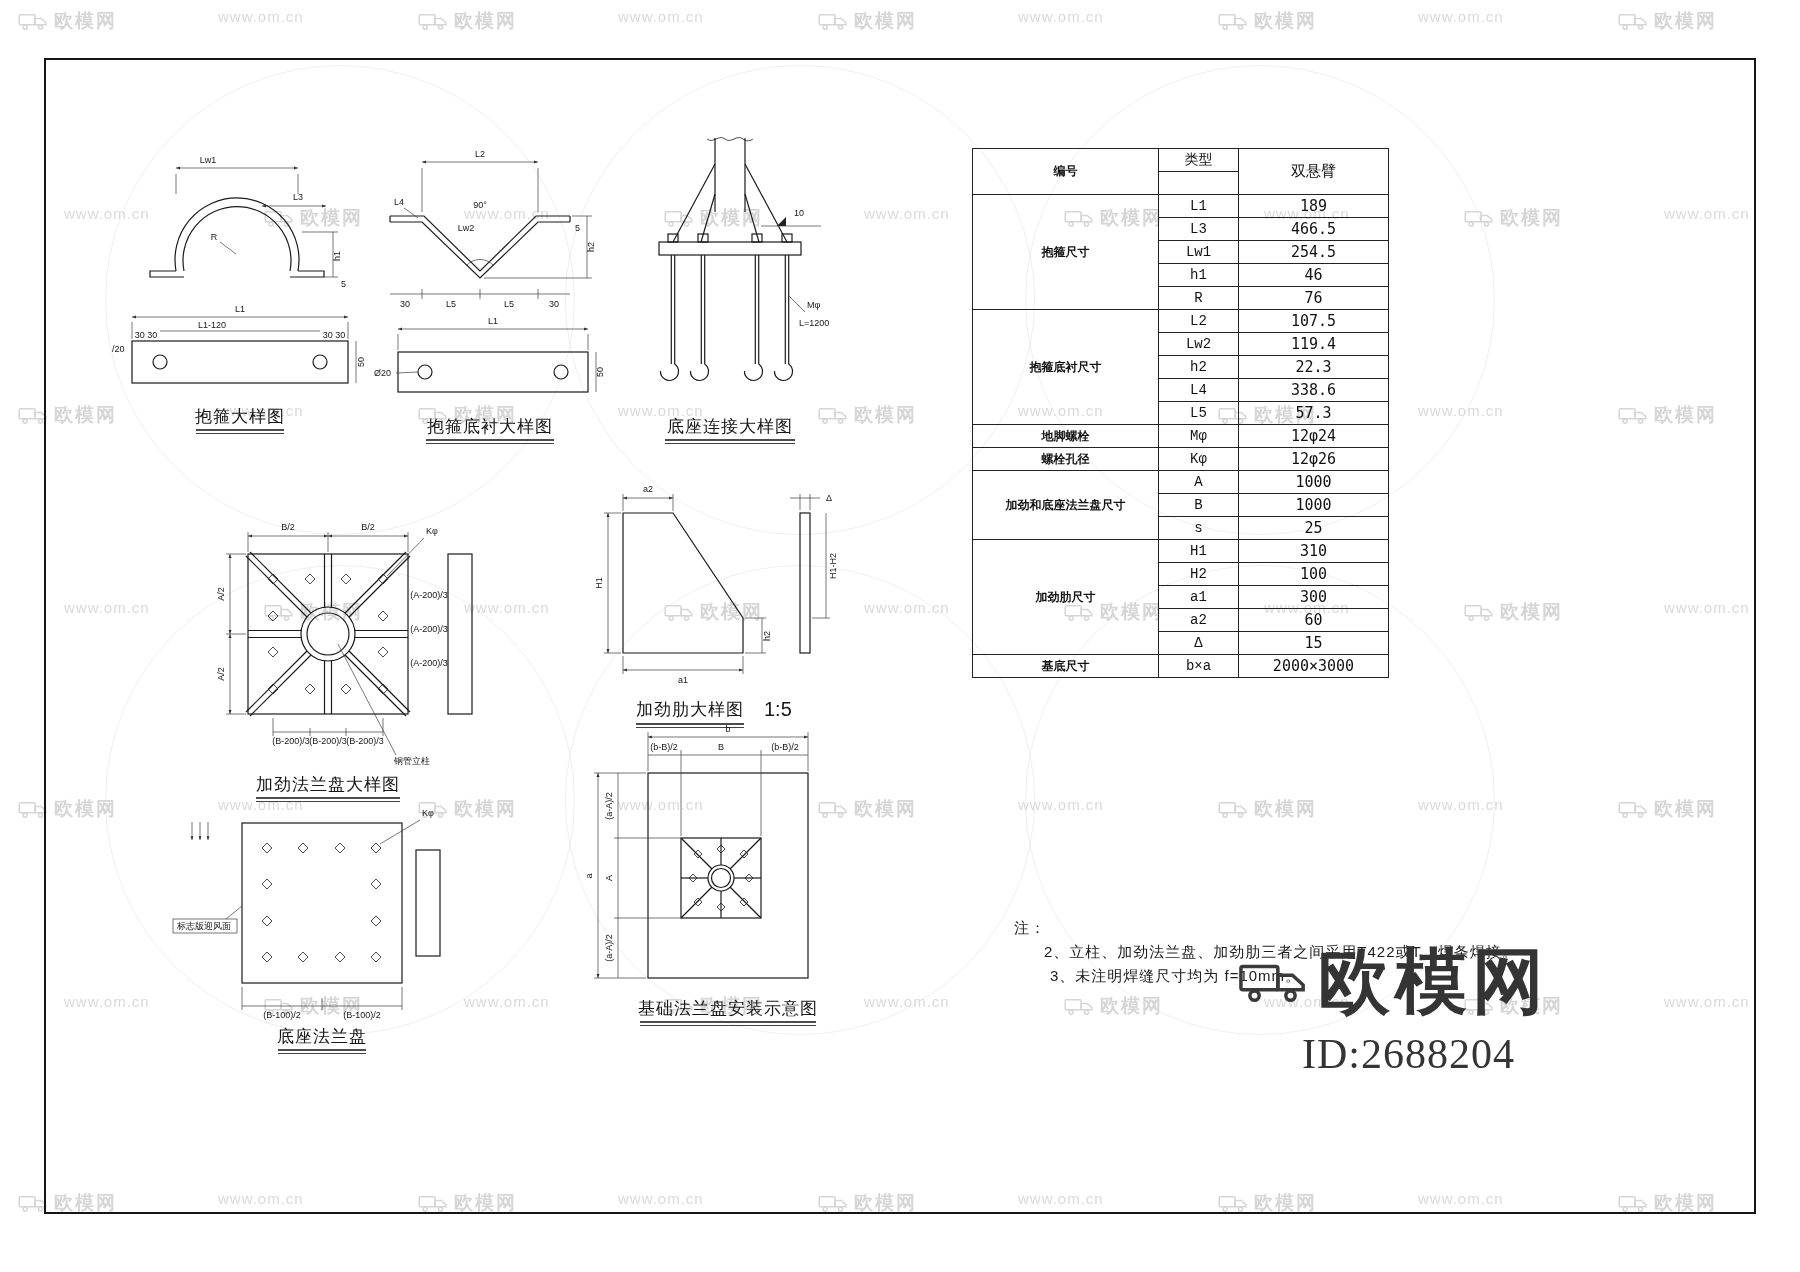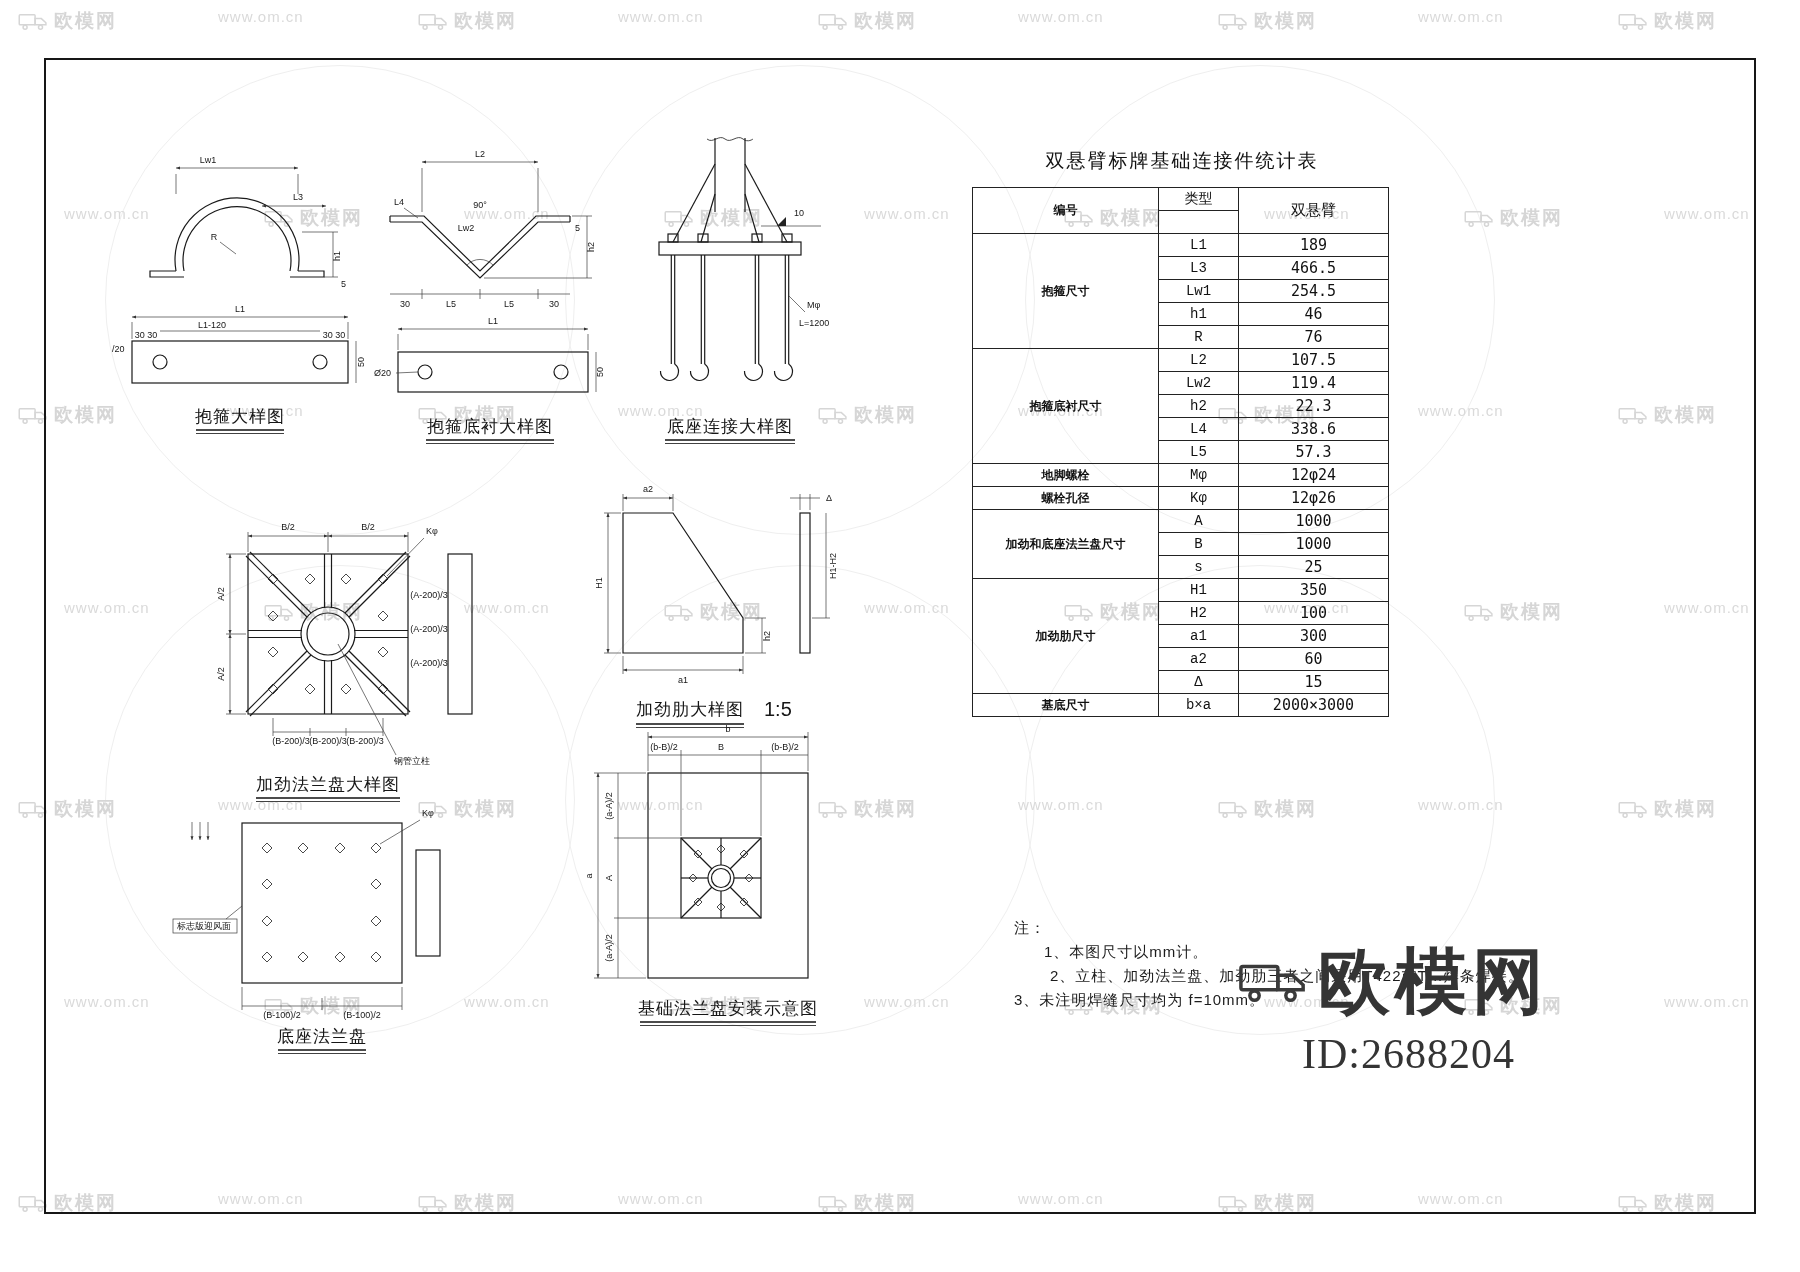--- a/index.html
+++ b/index.html
@@ -728,21 +728,20 @@
         <text class="dt" x="34" y="230" text-anchor="middle" transform="rotate(-90 34 230)" font-size="7">(a-A)/2</text>
       </g>
       <g>
         <text class="ttl" x="150" y="296" text-anchor="middle">基础法兰盘安装示意图</text>
         <line x1="62" y1="304" x2="238" y2="304" stroke="#111" stroke-width="1.6"></line>
         <line x1="62" y1="307.5" x2="238" y2="307.5" stroke="#111" stroke-width="0.8"></line>
       </g>
     </svg>
 
     <div class="tbl-wrap">
-      <div class="tbl-title">双悬臂标牌基础连接件统计表</div>
       <table class="stats">
           <thead>
             <tr>
               <td class="c-group" rowspan="2">编号</td>
               <td class="c-key">类型</td>
               <td class="c-val" rowspan="2">双悬臂</td>
             </tr>
             <tr>
               <td class="c-key"></td>
             </tr>
@@ -809,21 +808,21 @@
               <td class="c-key">B</td>
               <td class="c-val">1000</td>
             </tr>
             <tr>
               <td class="c-key">s</td>
               <td class="c-val">25</td>
             </tr>
             <tr>
               <td class="c-group" rowspan="5">加劲肋尺寸</td>
               <td class="c-key">H1</td>
-              <td class="c-val">350</td>
+              <td class="c-val">310</td>
             </tr>
             <tr>
               <td class="c-key">H2</td>
               <td class="c-val">100</td>
             </tr>
             <tr>
               <td class="c-key">a1</td>
               <td class="c-val">300</td>
             </tr>
             <tr>
@@ -838,21 +837,20 @@
               <td class="c-group" rowspan="1">基底尺寸</td>
               <td class="c-key">b×a</td>
               <td class="c-val">2000×3000</td>
             </tr>
           </tbody>
         </table>
     </div>
 
     <div class="notes">
       <div class="n-label">注：</div>
-      <div class="n-item">1、本图尺寸以mm计。</div>
       <div class="n-item">2、立柱、加劲法兰盘、加劲肋三者之间采用T422或T…焊条焊接。</div>
       <div class="n-item">3、未注明焊缝尺寸均为 f=10mm。</div>
     </div>
   </div>
 
   <div class="biglogo">
     <div class="biglogo-row">
       <svg class="biglogo-truck" viewBox="0 0 36 22" fill="none" stroke="currentColor" stroke-width="1.8">
         <rect x="1.5" y="3" width="19" height="12" rx="1"></rect>
         <path d="M20.5 7.5h7.5l5.5 5v2.5H20.5z"></path>

